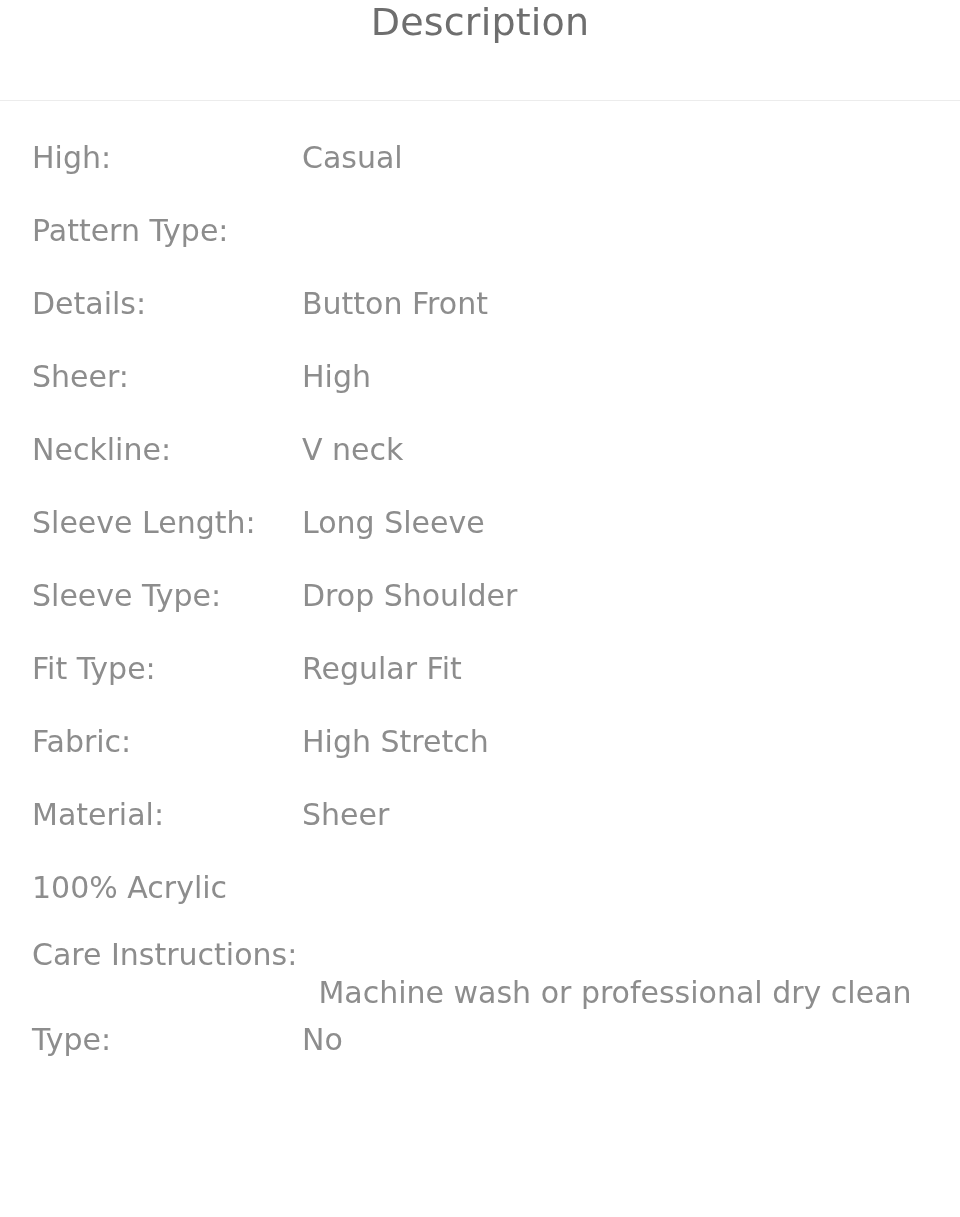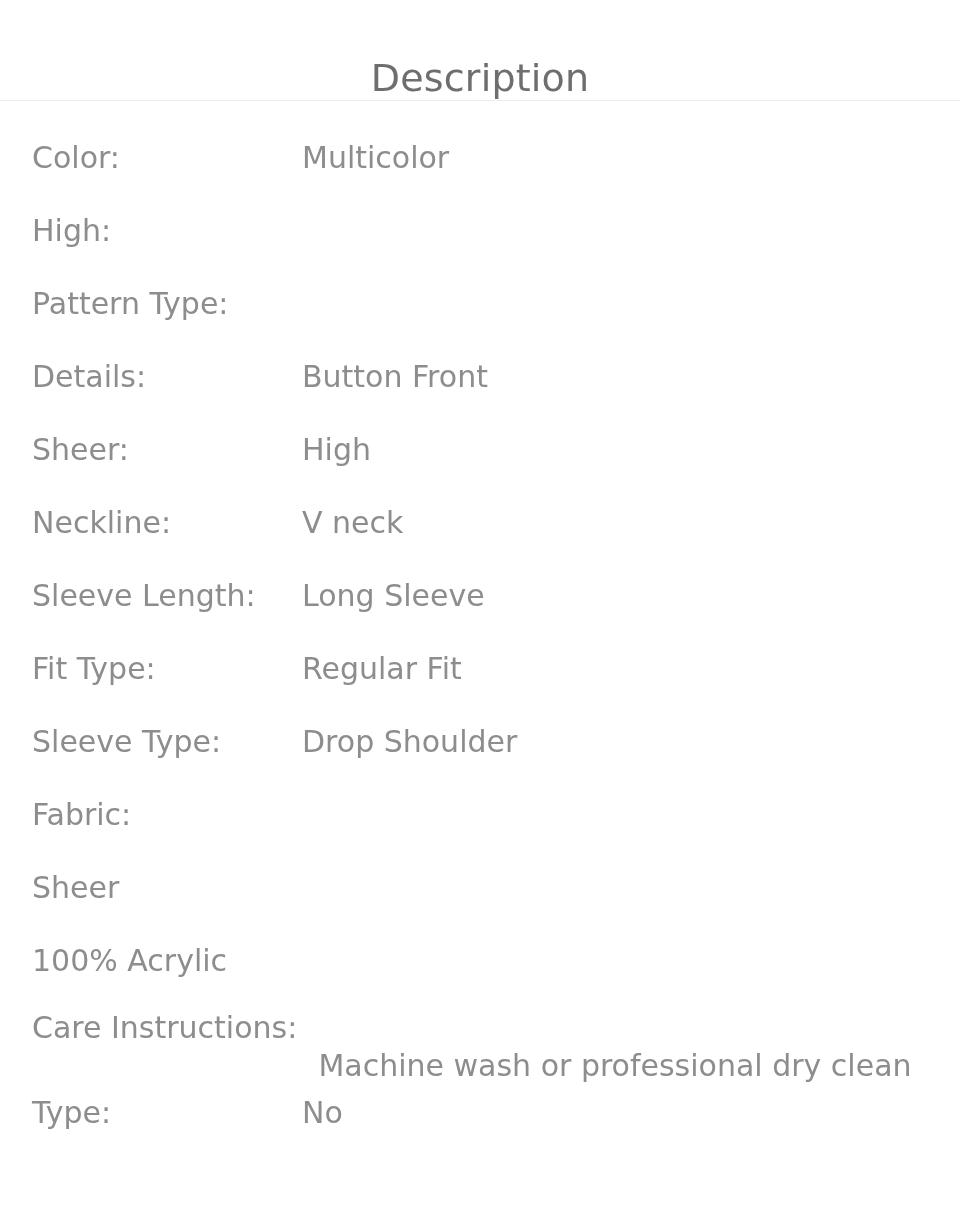--- a/index.html
+++ b/index.html
@@ -18,21 +18,21 @@
     width: 960px;
     height: 1217px;
     position: relative;
     background: #ffffff;
     box-sizing: border-box;
   }
   .header {
     height: 101px;
     border-bottom: 1px solid #ececec;
     display: flex;
-    align-items: flex-end;
+    align-items: flex-start;
     justify-content: center;
     box-sizing: border-box;
   }
   .header-title {
     font-size: 38px;
     color: #6e6e6e;
     font-weight: 400;
     letter-spacing: 0.2px;
   }
   .spec-list {
@@ -75,27 +75,24 @@
 <body>
 
 <div class="page">
 
   <div class="header">
     <div class="header-title">Description</div>
   </div>
 
   <div class="spec-list">
 
-    <div class="spec-row">
-      <div class="spec-label">Color:</div>
-      <div class="spec-value">Multicolor</div>
-    </div>
 
     <div class="spec-row">
       <div class="spec-label">High:</div>
+      <div class="spec-value">Casual</div>
     </div>
 
     <div class="spec-row">
       <div class="spec-label">Pattern Type:</div>
     </div>
 
     <div class="spec-row">
       <div class="spec-label">Details:</div>
       <div class="spec-value">Button Front</div>
     </div>
@@ -109,34 +106,36 @@
       <div class="spec-label">Neckline:</div>
       <div class="spec-value">V neck</div>
     </div>
 
     <div class="spec-row">
       <div class="spec-label">Sleeve Length:</div>
       <div class="spec-value">Long Sleeve</div>
     </div>
 
     <div class="spec-row">
+      <div class="spec-label">Sleeve Type:</div>
+      <div class="spec-value">Drop Shoulder</div>
+    </div>
+
+    <div class="spec-row">
       <div class="spec-label">Fit Type:</div>
       <div class="spec-value">Regular Fit</div>
     </div>
 
     <div class="spec-row">
-      <div class="spec-label">Sleeve Type:</div>
-      <div class="spec-value">Drop Shoulder</div>
+      <div class="spec-label">Fabric:</div>
+      <div class="spec-value">High Stretch</div>
     </div>
 
     <div class="spec-row">
-      <div class="spec-label">Fabric:</div>
-    </div>
-
-    <div class="spec-row">
+      <div class="spec-label">Material:</div>
       <div class="spec-value">Sheer</div>
     </div>
 
     <div class="spec-row">
       <div class="spec-value">100% Acrylic</div>
     </div>
 
     <div class="spec-row two-line">
       <div class="spec-label">Care Instructions:</div>
       <div class="spec-value">Machine wash or professional dry clean</div>

